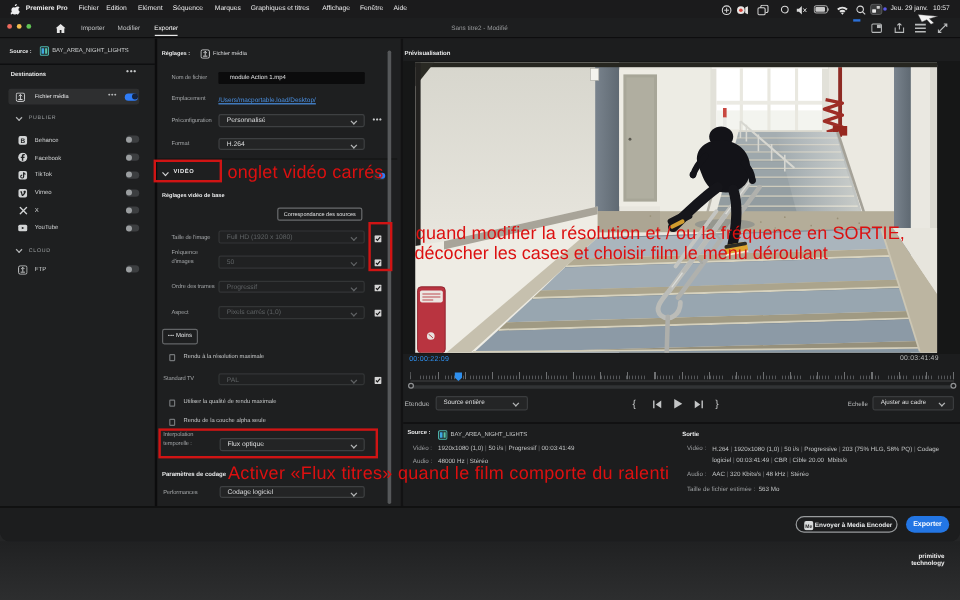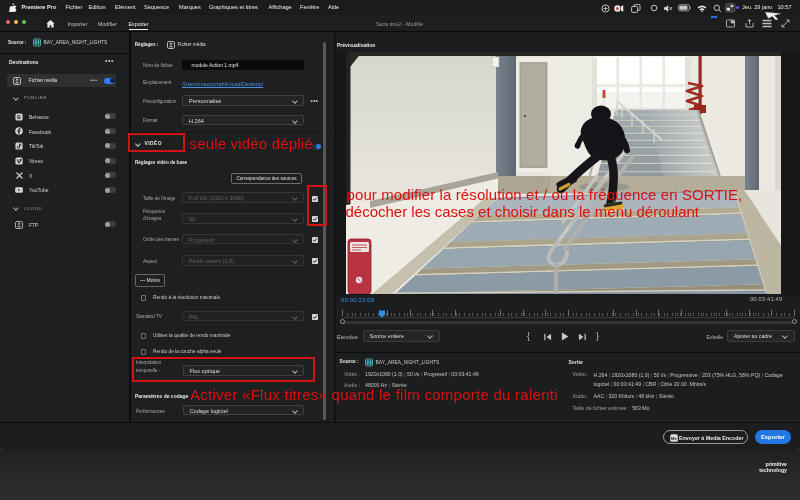--- a/index.html
+++ b/index.html
@@ -536,16 +536,16 @@
     </div>
   </div>
 </div>
 
 <div class="ab" id="desktop" style="left:0;top:451px;width:800px;height:49px;background:linear-gradient(#202122,#2d2e2f);z-index:-1;"></div>
 <div class="txt" style="right:13px;top:460.5px;color:#efefef;font-size:5.2px;font-weight:bold;text-align:right;line-height:6.4px;white-space:normal;width:60px;">primitive<br>technology</div>
 
 <div class="redbox" style="left:128px;top:133px;width:57px;height:19px;box-sizing:border-box;"></div>
 <div class="redbox" style="left:307px;top:184.5px;width:20px;height:41.5px;box-sizing:border-box;"></div>
 <div class="redbox" style="left:132px;top:357px;width:183px;height:25px;box-sizing:border-box;"></div>
-<div class="redtxt" id="rt1" style="left:189.5px;top:135.3px;letter-spacing:0.18px;">seule vidéo déplié</div>
-<div class="redtxt" id="rt2" style="left:346.5px;top:186.3px;letter-spacing:0.1px;">pour modifier la résolution et / ou la fréquence en SORTIE,</div>
-<div class="redtxt" id="rt3" style="left:345.5px;top:203.4px;">décocher les cases et choisir dans le menu déroulant</div>
+<div class="redtxt" id="rt1" style="left:189.5px;top:135.3px;letter-spacing:0.18px;">onglet vidéo carrés</div>
+<div class="redtxt" id="rt2" style="left:346.5px;top:186.3px;letter-spacing:0.1px;">quand modifier la résolution et / ou la fréquence en SORTIE,</div>
+<div class="redtxt" id="rt3" style="left:345.5px;top:203.4px;">décocher les cases et choisir film le menu déroulant</div>
 <div class="redtxt" id="rt4" style="left:190px;top:385.8px;letter-spacing:0.26px;">Activer «Flux titres» quand le film comporte du ralenti</div>
 
 </body></html>

